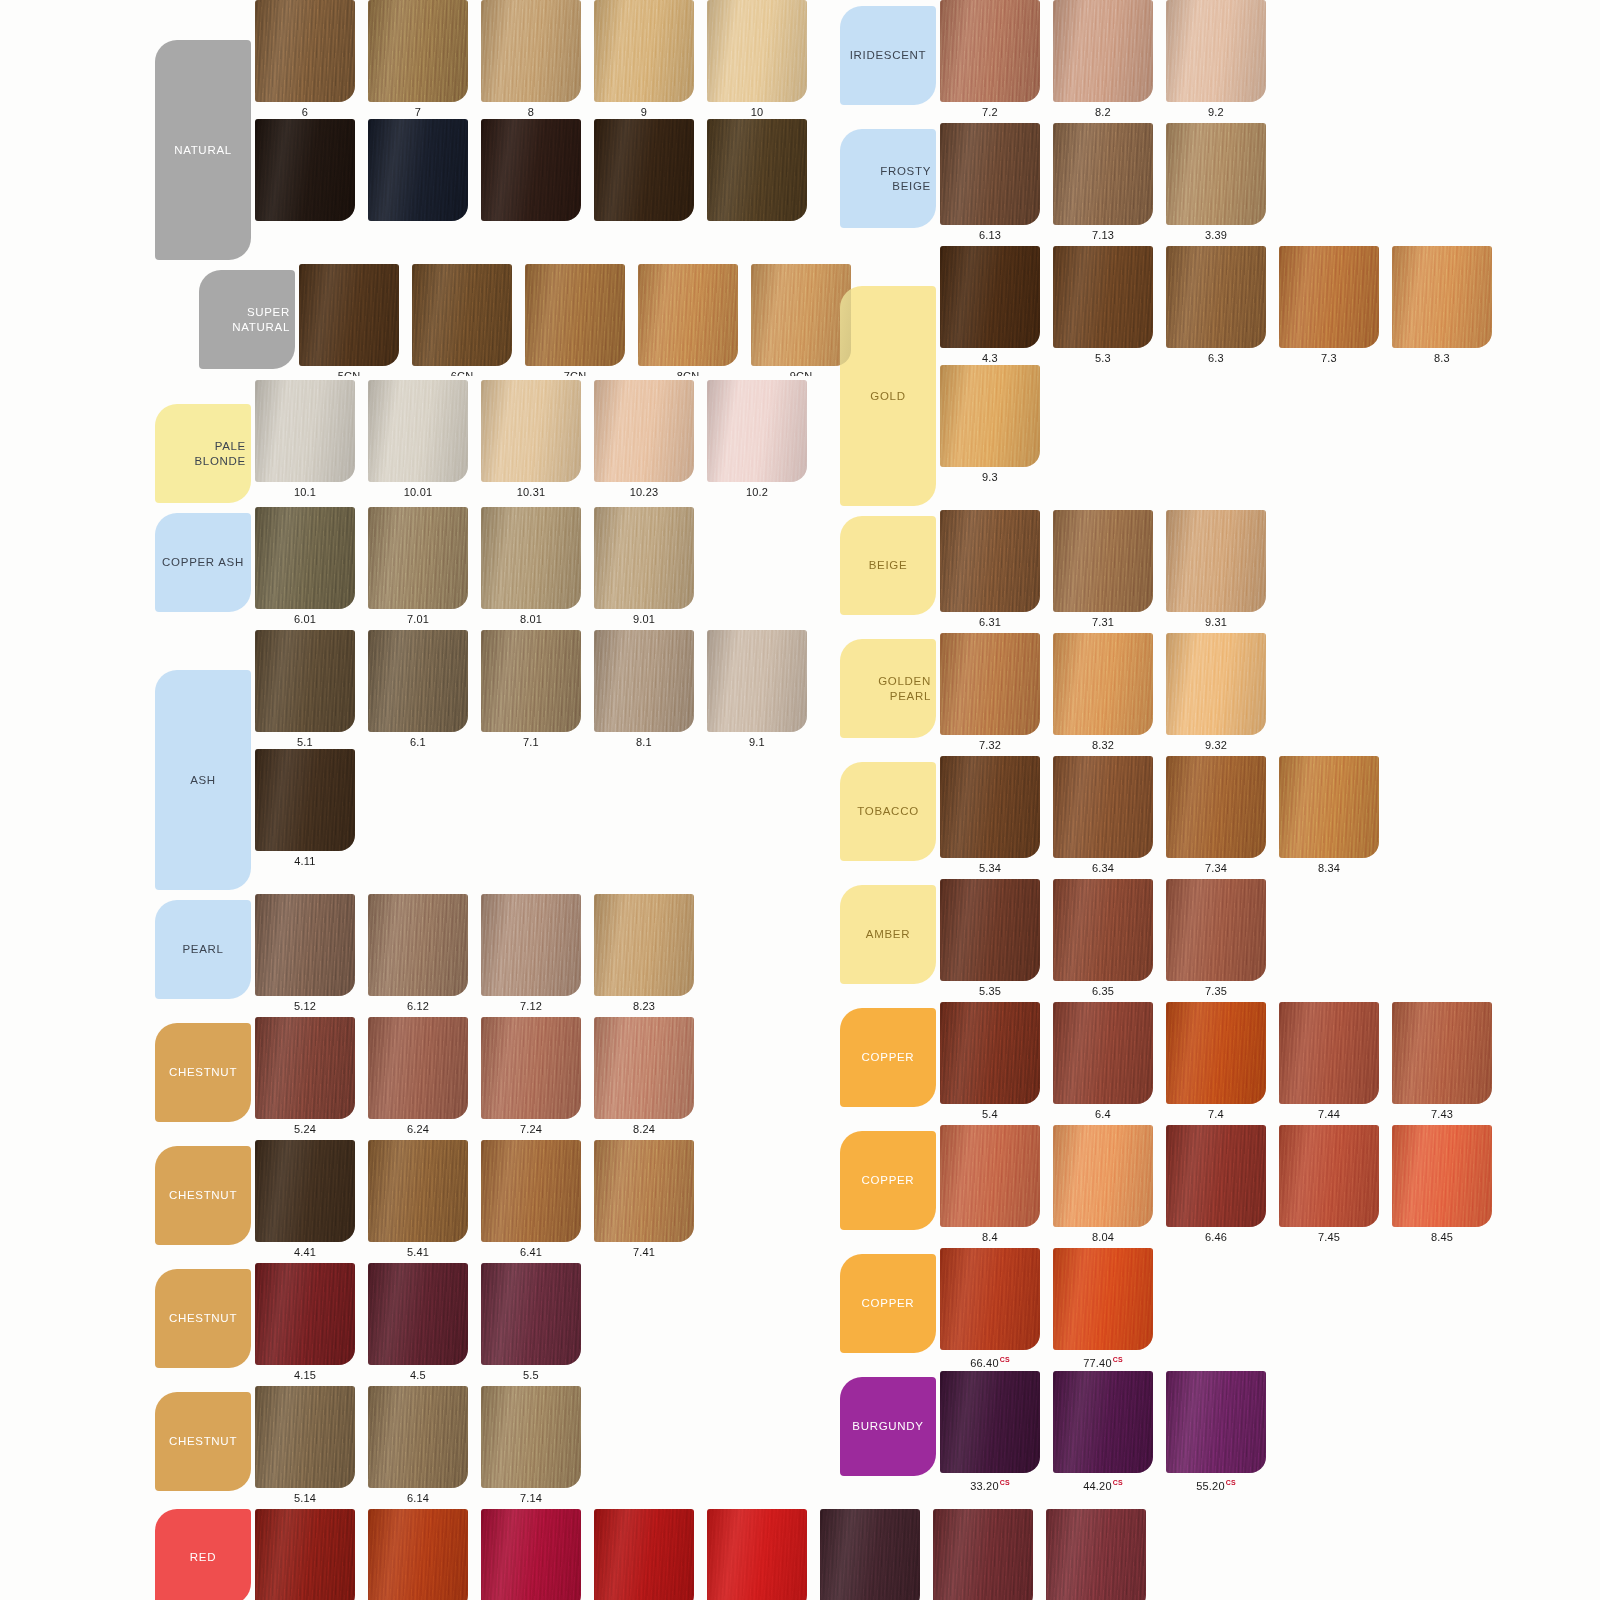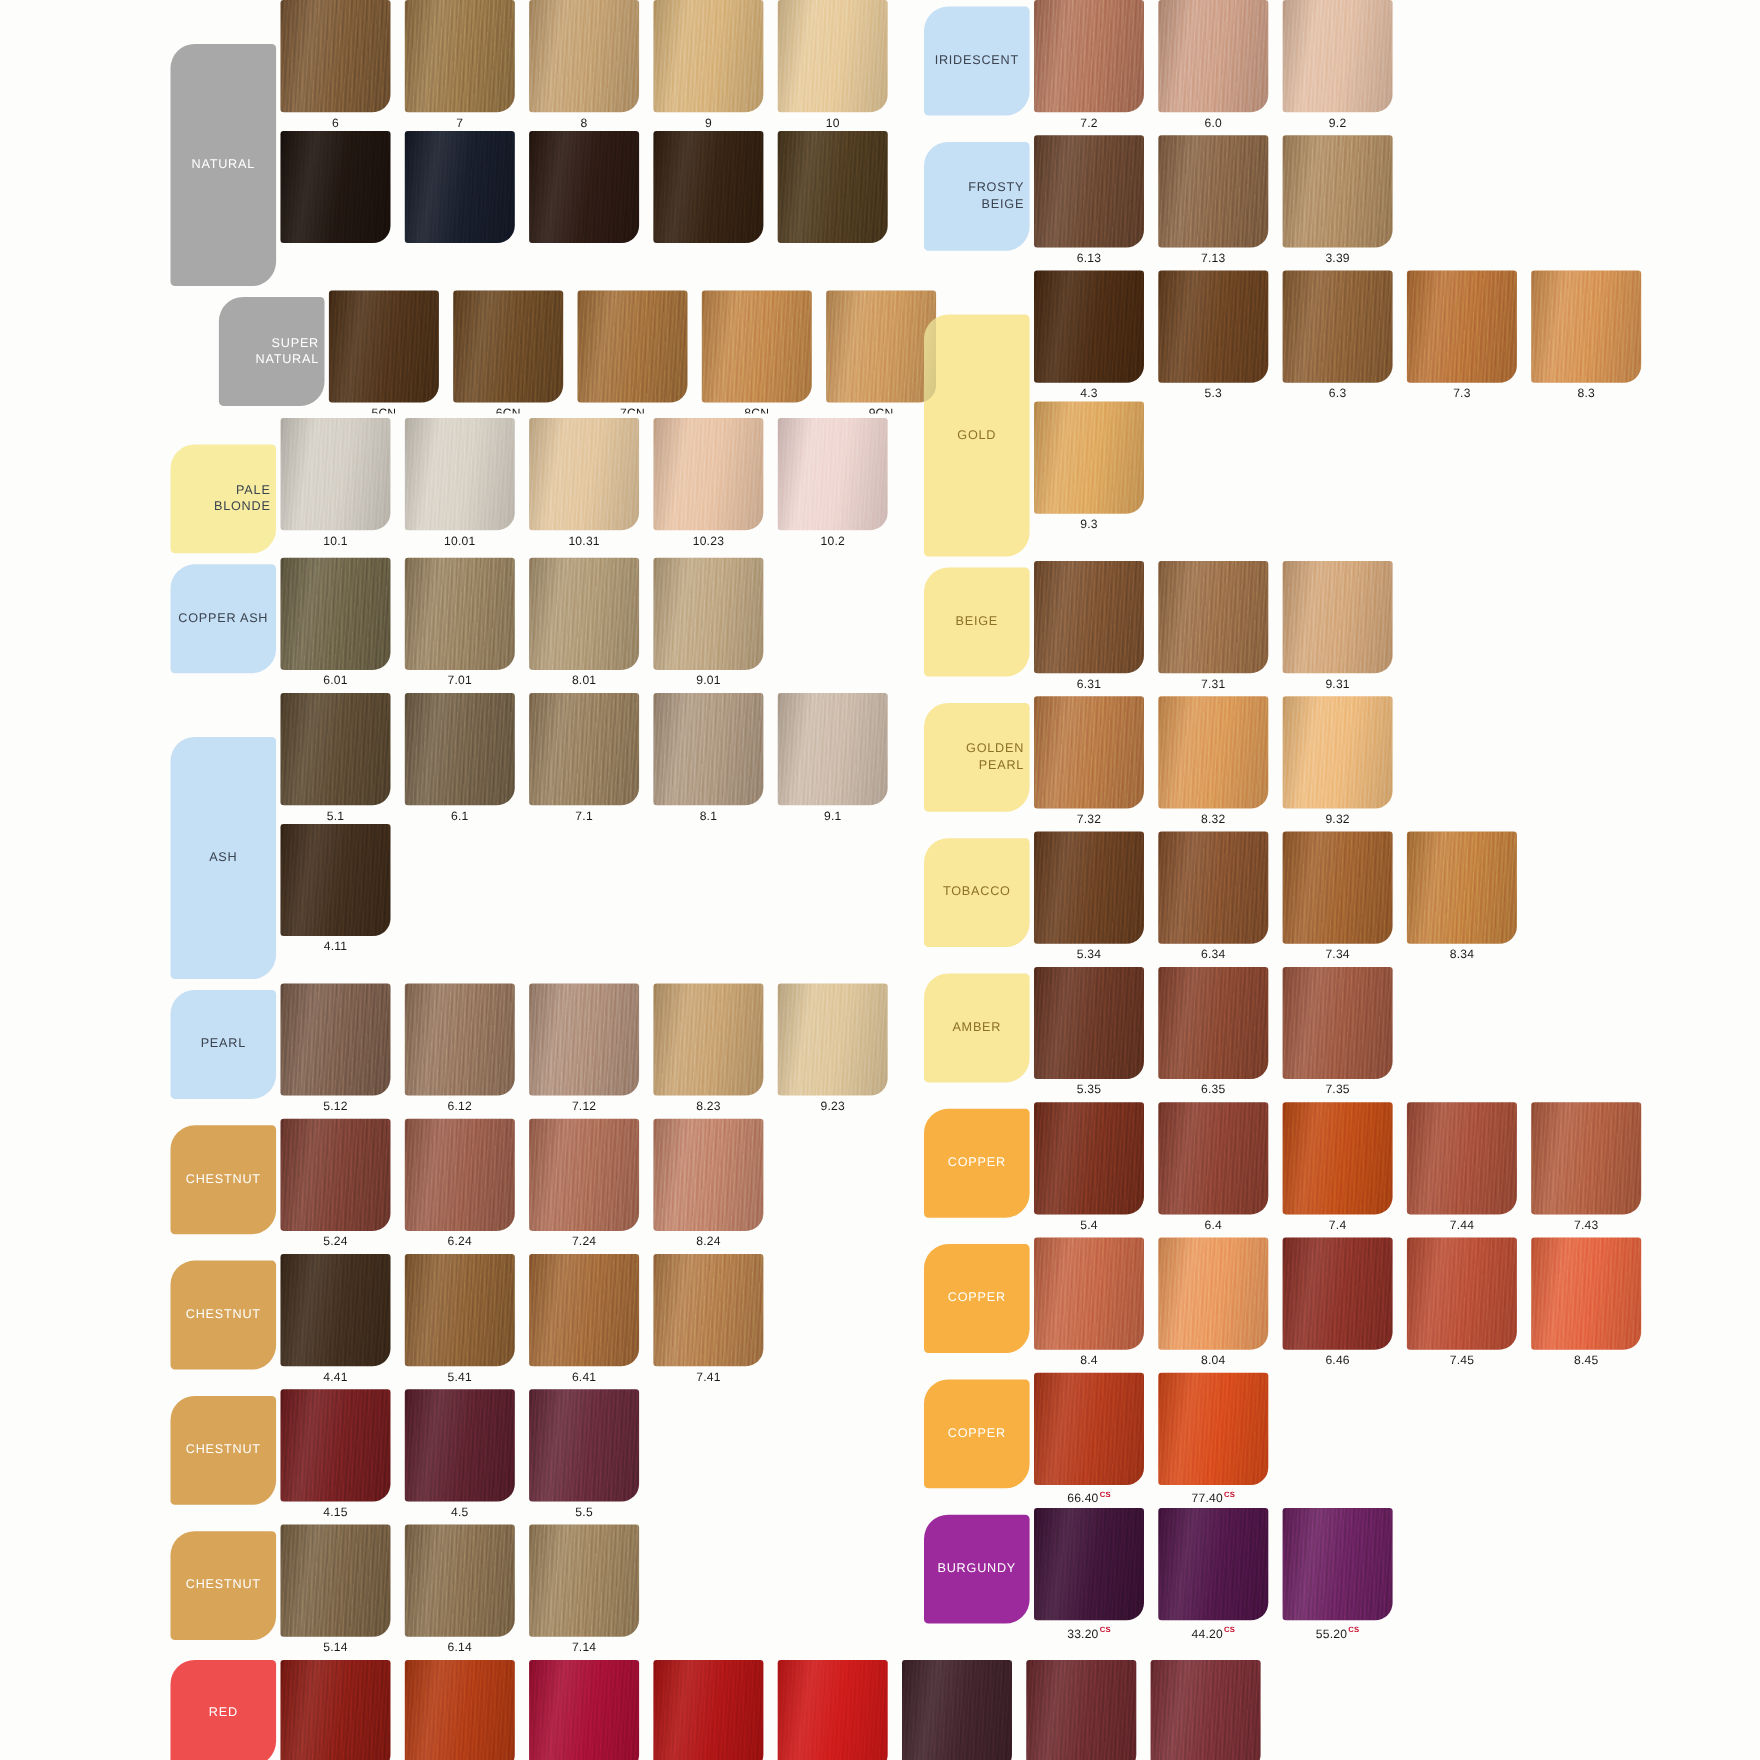--- a/index.html
+++ b/index.html
@@ -290,24 +290,20 @@
               <div class="code">6.12</div>
             </div>
             <div class="swatch-cell">
               <div class="swatch" style="background-color: rgb(176, 144, 124);"></div>
               <div class="code">7.12</div>
             </div>
             <div class="swatch-cell">
               <div class="swatch" style="background-color: rgb(201, 164, 115);"></div>
               <div class="code">8.23</div>
             </div>
-            <div class="swatch-cell">
-              <div class="swatch" style="background-color: rgb(223, 199, 156);"></div>
-              <div class="code">9.23</div>
-            </div>
           </div>
         </div>
       </div>
       <div class="family">
         <div class="fam-tab" style="background-color: rgb(216, 164, 88); height: 99px; margin-top: 6px;">CHESTNUT</div>
         <div class="rows">
           <div class="row">
             <div class="swatch-cell">
               <div class="swatch" style="background-color: rgb(125, 63, 51);"></div>
               <div class="code">5.24</div>
@@ -393,21 +389,21 @@
       <div class="family">
         <div class="fam-tab dark-text" style="background-color: rgb(197, 223, 245); height: 99px; margin-top: 6px;">IRIDESCENT</div>
         <div class="rows">
           <div class="row">
             <div class="swatch-cell">
               <div class="swatch" style="background-color: rgb(180, 118, 92);"></div>
               <div class="code">7.2</div>
             </div>
             <div class="swatch-cell">
               <div class="swatch" style="background-color: rgb(207, 161, 137);"></div>
-              <div class="code">6.0</div>
+              <div class="code">8.2</div>
             </div>
             <div class="swatch-cell">
               <div class="swatch" style="background-color: rgb(227, 191, 166);"></div>
               <div class="code">9.2</div>
             </div>
           </div>
         </div>
       </div>
       <div class="family">
         <div class="fam-tab dark-text" style="background-color: rgb(197, 223, 245); height: 99px; margin-top: 6px;">FROSTY BEIGE</div>

